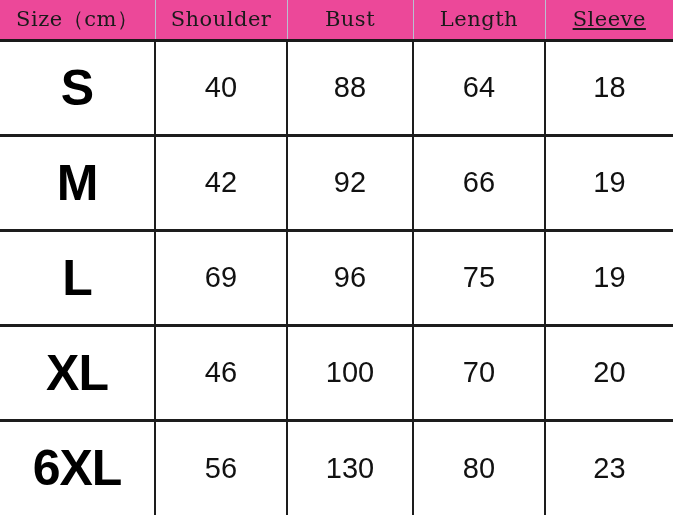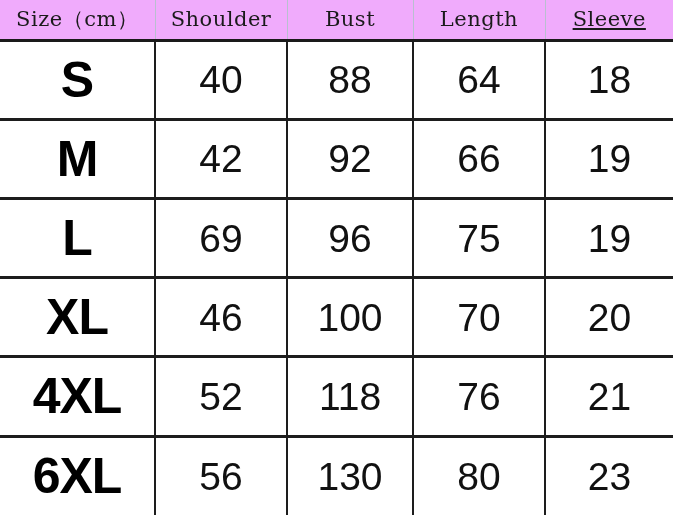--- a/index.html
+++ b/index.html
@@ -37,21 +37,21 @@
     font-family: "DejaVu Serif", "Liberation Serif", serif;
     font-size: 21px;
     font-weight: 400;
     color: #1a1a1a;
     text-align: center;
     vertical-align: middle;
     letter-spacing: 0.5px;
     padding: 0;
     border-right: 1px solid #b9bfd0;
     border-bottom: 3px solid #1a1a1a;
-    background: #f0abfc;
+    background: #ec4899;
     white-space: nowrap;
   }
   th.head-cell:last-child {
     border-right: none;
     text-decoration: underline;
   }
 
   
   tbody tr { height: 52.8px; }
 
@@ -81,21 +81,21 @@
     color: #000000;
     letter-spacing: -1px;
     white-space: nowrap;
   }
 
   
   td.measure-cell .measure-value {
     display: block;
     font-family: "Liberation Sans", sans-serif;
     font-weight: 400;
-    font-size: 39px;
+    font-size: 29px;
     line-height: 29px;
     color: #111111;
     white-space: nowrap;
   }
 </style>
 </head>
 <body>
 
 <table id="size-chart">
   <colgroup>
@@ -180,37 +180,20 @@
         </td>
         <td class="cell measure-cell">
           <span class="measure-value">70</span>
         </td>
         <td class="cell measure-cell">
           <span class="measure-value">20</span>
         </td>
       </tr>
       <tr>
         <td class="cell size-cell">
-          <span class="size-label">4XL</span>
-        </td>
-        <td class="cell measure-cell">
-          <span class="measure-value">52</span>
-        </td>
-        <td class="cell measure-cell">
-          <span class="measure-value">118</span>
-        </td>
-        <td class="cell measure-cell">
-          <span class="measure-value">76</span>
-        </td>
-        <td class="cell measure-cell">
-          <span class="measure-value">21</span>
-        </td>
-      </tr>
-      <tr>
-        <td class="cell size-cell">
           <span class="size-label">6XL</span>
         </td>
         <td class="cell measure-cell">
           <span class="measure-value">56</span>
         </td>
         <td class="cell measure-cell">
           <span class="measure-value">130</span>
         </td>
         <td class="cell measure-cell">
           <span class="measure-value">80</span>

